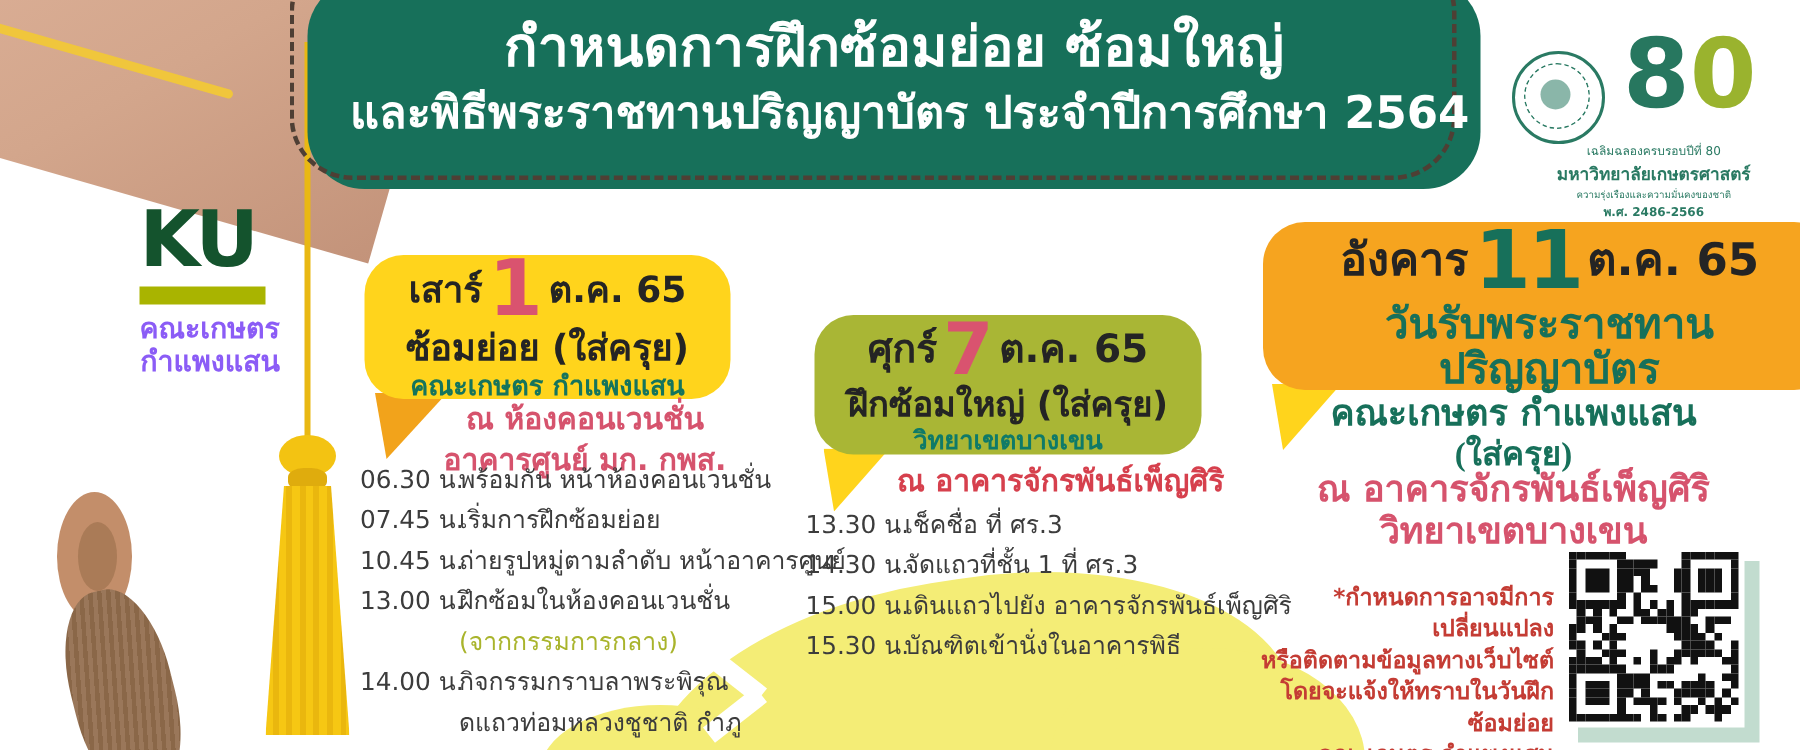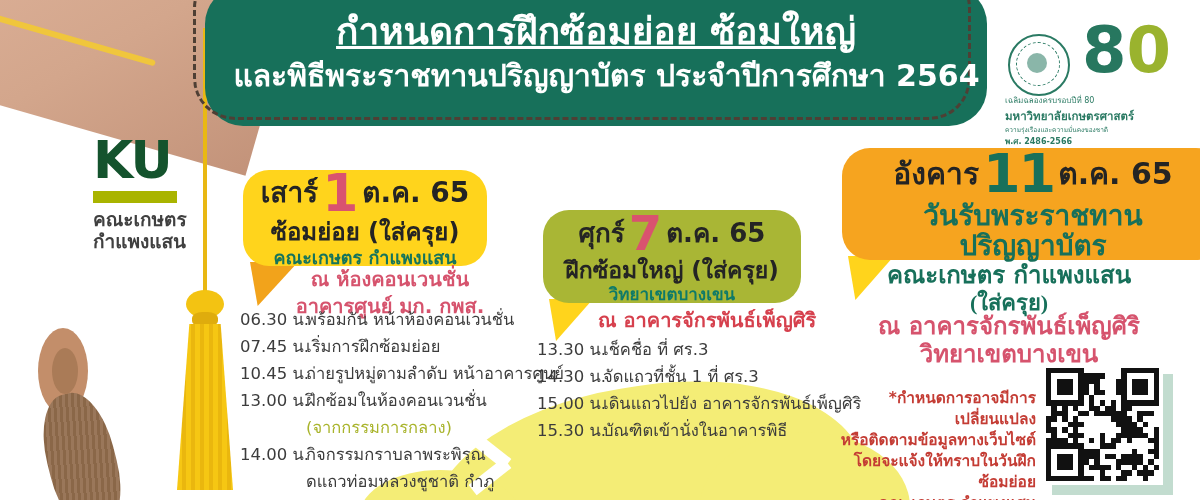--- a/index.html
+++ b/index.html
@@ -28,52 +28,52 @@
   .tassel-body{left:177px;top:324px;width:56px;height:166px;
     background:repeating-linear-gradient(90deg,#f6c713 0 5px,#eab70e 5px 9px);
     clip-path:polygon(22% 0,78% 0,100% 100%,0 100%);z-index:2;}
 
   
   .banner{left:205px;top:-14px;width:782px;height:140px;border-radius:38px;
     background:#17705a;z-index:3;}
   .banner-dash{left:193px;top:-34px;width:772px;height:148px;border-radius:42px;
     border:3px dashed #4e3f34;z-index:4;}
   .banner-text{left:205px;top:8px;width:782px;text-align:center;z-index:5;color:#ffffff;}
-  .banner-text .t1{font-size:37px;font-weight:800;line-height:1.3;text-decoration:underline;}
+  .banner-text .t1{font-size:37px;font-weight:800;line-height:1.3;}
   .banner-text .t2{font-size:30px;font-weight:800;line-height:1.3;margin-left:21px;}
 
   
   .seal{left:1008px;top:34px;width:58px;height:58px;border-radius:50%;
     border:2.5px solid #2a7a63;z-index:5;background:#fff;}
   .seal-inner{left:1016px;top:42px;width:42px;height:42px;border-radius:50%;
     border:1.5px dashed #2a7a63;z-index:6;}
   .seal-core{left:1027px;top:53px;width:20px;height:20px;border-radius:50%;
     background:#2a7a63;opacity:.55;z-index:7;}
   .eighty{left:1082px;top:18px;z-index:5;font-size:64px;font-weight:800;line-height:1;}
   .eighty .e8{color:#27775f;} .eighty .e0{color:#9ab32e;}
-  .ann-text{left:1005px;top:94px;width:195px;color:#2a7a63;z-index:5;}
+  .ann-text{left:1005px;top:94px;width:195px;text-align:center;color:#2a7a63;z-index:5;}
   .ann-text .a1{font-size:8px;}
   .ann-text .a2{font-size:11.5px;font-weight:800;}
   .ann-text .a3{font-size:6.5px;}
   .ann-text .a4{font-size:8px;font-weight:700;}
 
   
   .ku{left:93px;top:134px;z-index:2;}
   .ku .ku-big{font-size:52px;font-weight:800;color:#14532d;letter-spacing:-2px;line-height:1;}
   .ku .ku-bar{width:84px;height:12px;background:#a9b400;margin:5px 0 6px 0;}
-  .ku .ku-l{font-size:19px;font-weight:800;color:#404040;line-height:1.15;white-space:nowrap;}
+  .ku .ku-l{font-size:19px;font-weight:800;color:#8b5cf6;line-height:1.15;white-space:nowrap;text-align:right;}
 
   
   .bubble{z-index:3;display:flex;flex-direction:column;align-items:center;justify-content:center;}
   .b1{left:243px;top:170px;width:244px;height:96px;border-radius:26px;background:#ffd41c;}
   .b2{left:543px;top:210px;width:258px;height:93px;border-radius:26px;background:#a9b635;}
   .b3{left:842px;top:148px;width:382px;height:112px;border-radius:28px;background:#f6a41f;}
   .hdr{display:flex;align-items:center;white-space:nowrap;line-height:1;}
   .hdr .d{font-weight:800;color:#242424;}
-  .b1 .hdr .d,.b1 .hdr .r{font-size:28px;}
+  .b1 .hdr .d,.b1 .hdr .r{font-size:24px;}
   .b2 .hdr .d,.b2 .hdr .r{font-size:26px;}
   .b3 .hdr .d,.b3 .hdr .r{font-size:30px;}
   .hdr .n{font-weight:800;margin:0 4px;}
   .b1 .hdr .n{font-size:52px;color:#d9536f;}
   .b2 .hdr .n{font-size:48px;color:#d9536f;}
   .b3 .hdr .n{font-size:54px;color:#17705a;letter-spacing:-2px;}
   .hdr .r{font-weight:800;color:#242424;}
   .sub{font-weight:800;color:#242424;white-space:nowrap;line-height:1.15;}
   .b1 .sub{font-size:24px;} .b2 .sub{font-size:23px;}
   .org-g{font-weight:800;color:#15745c;font-size:18px;white-space:nowrap;line-height:1.2;}

